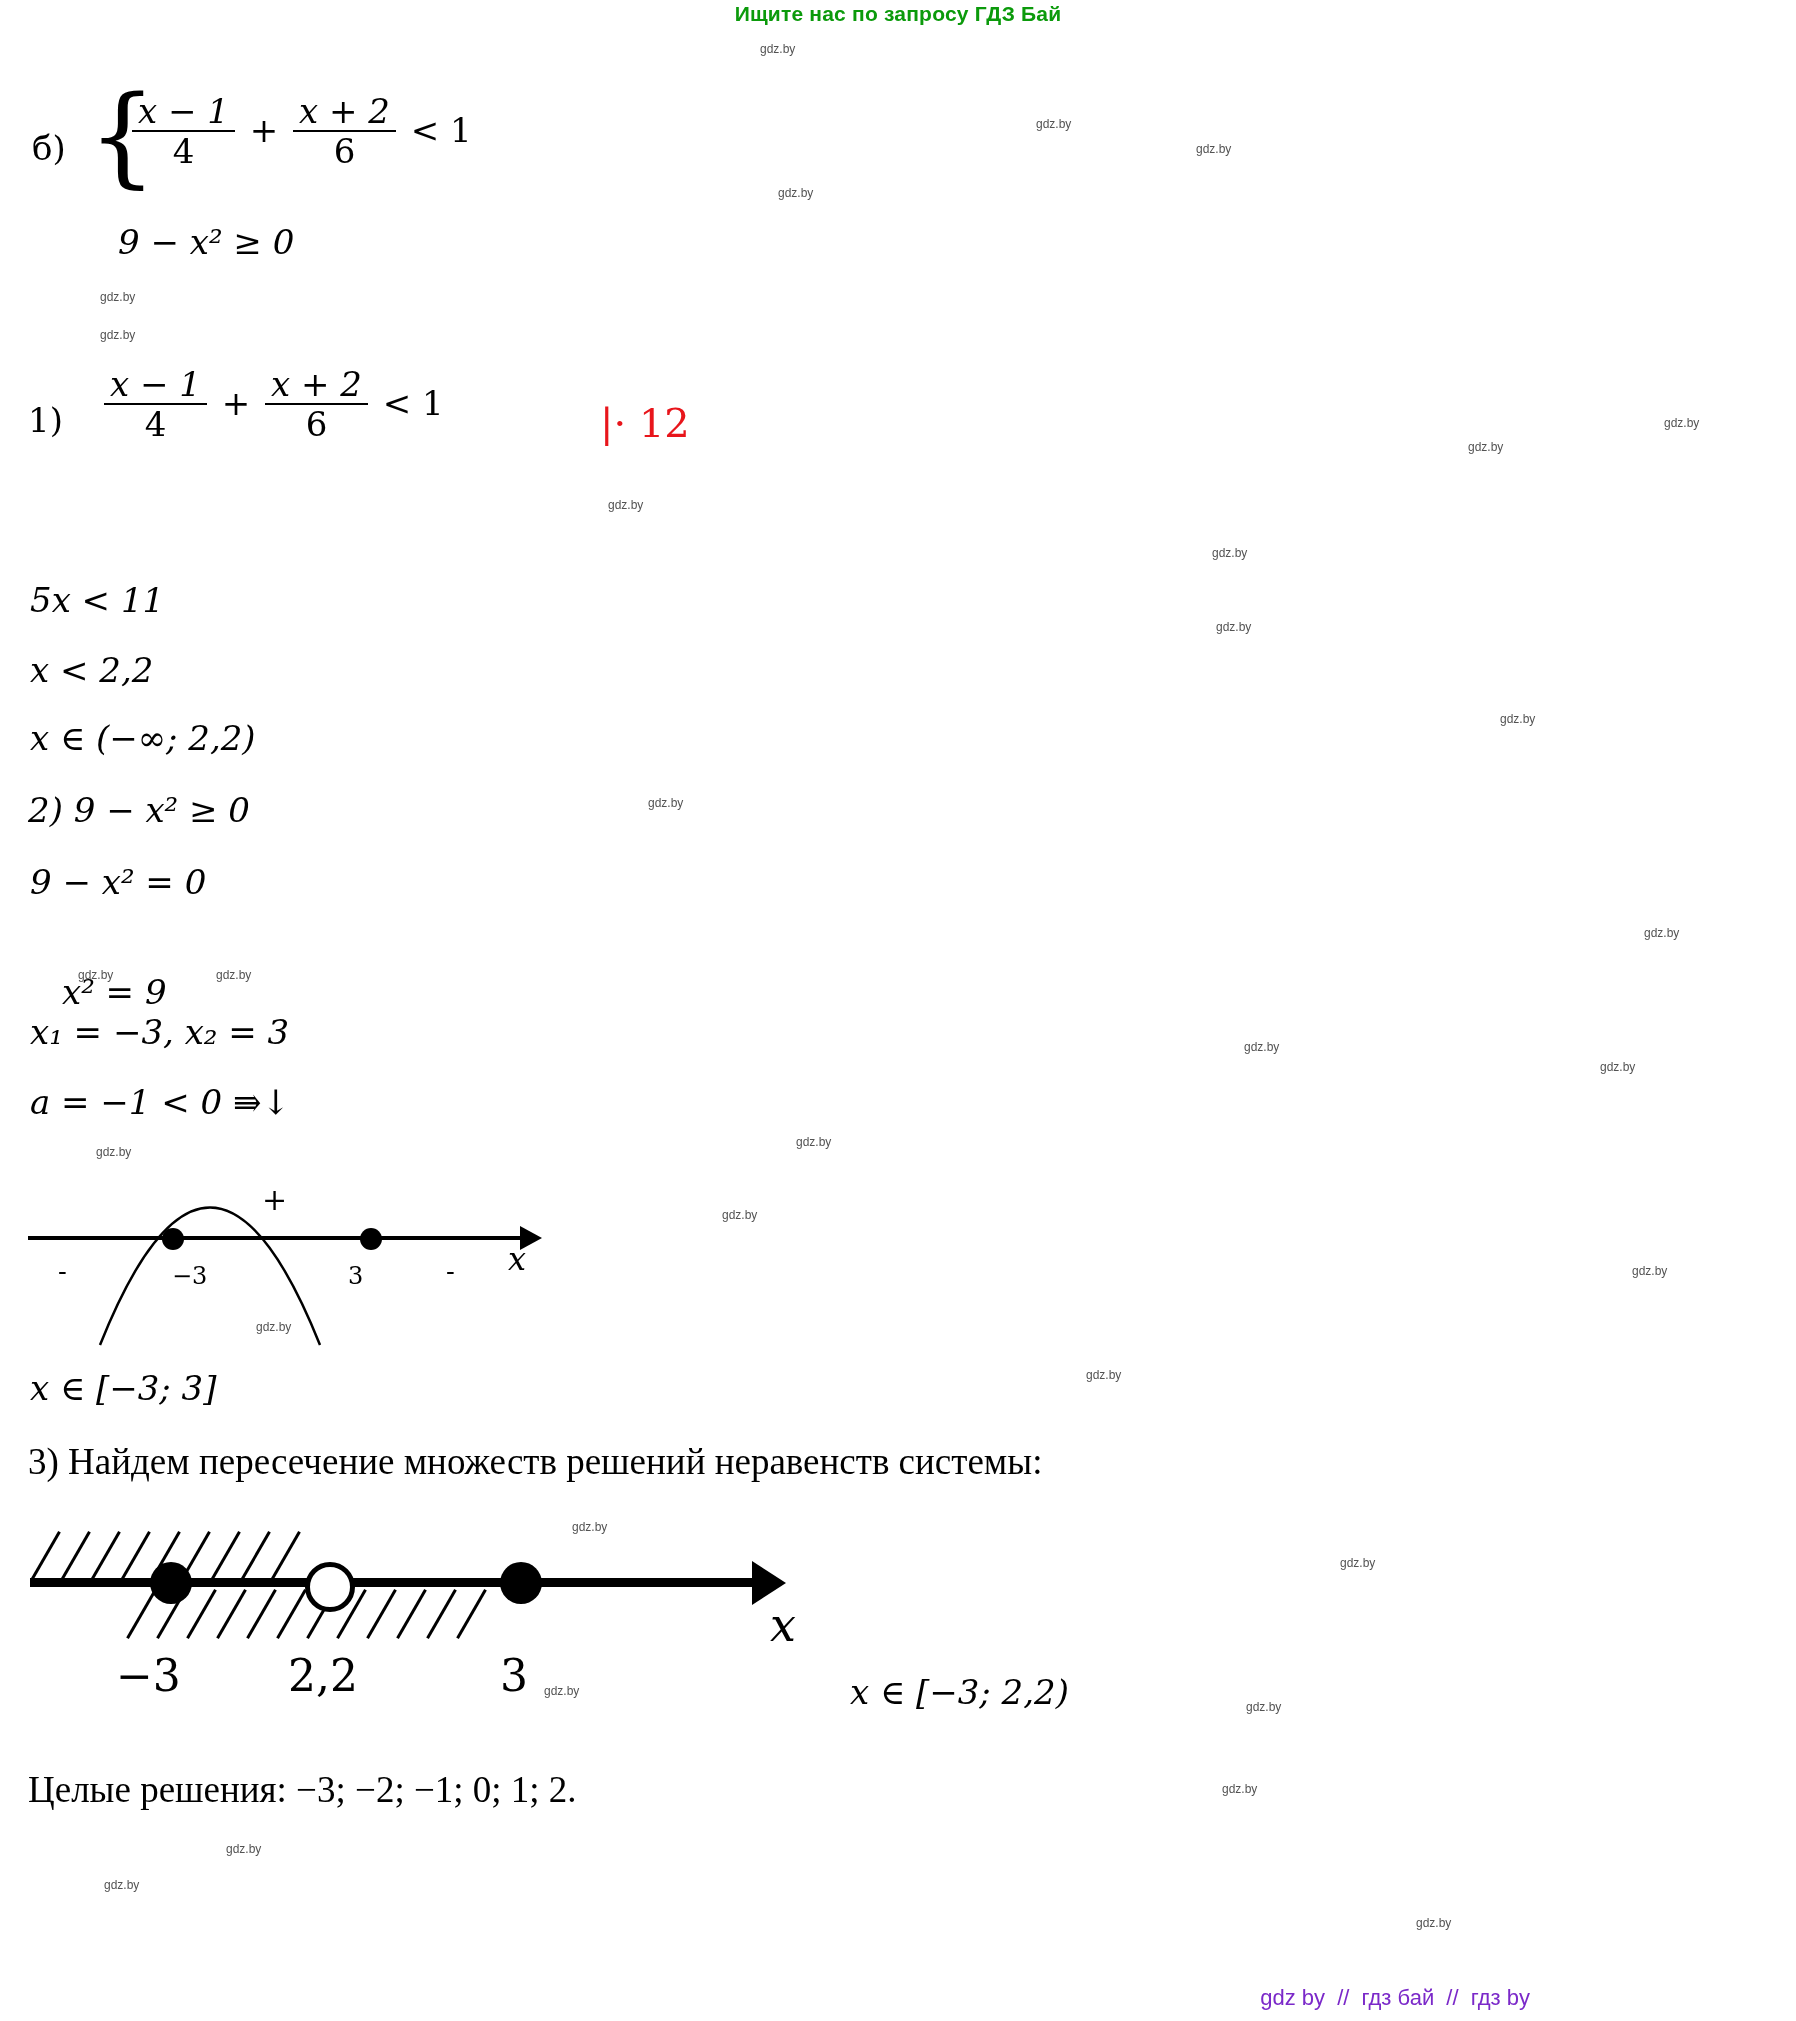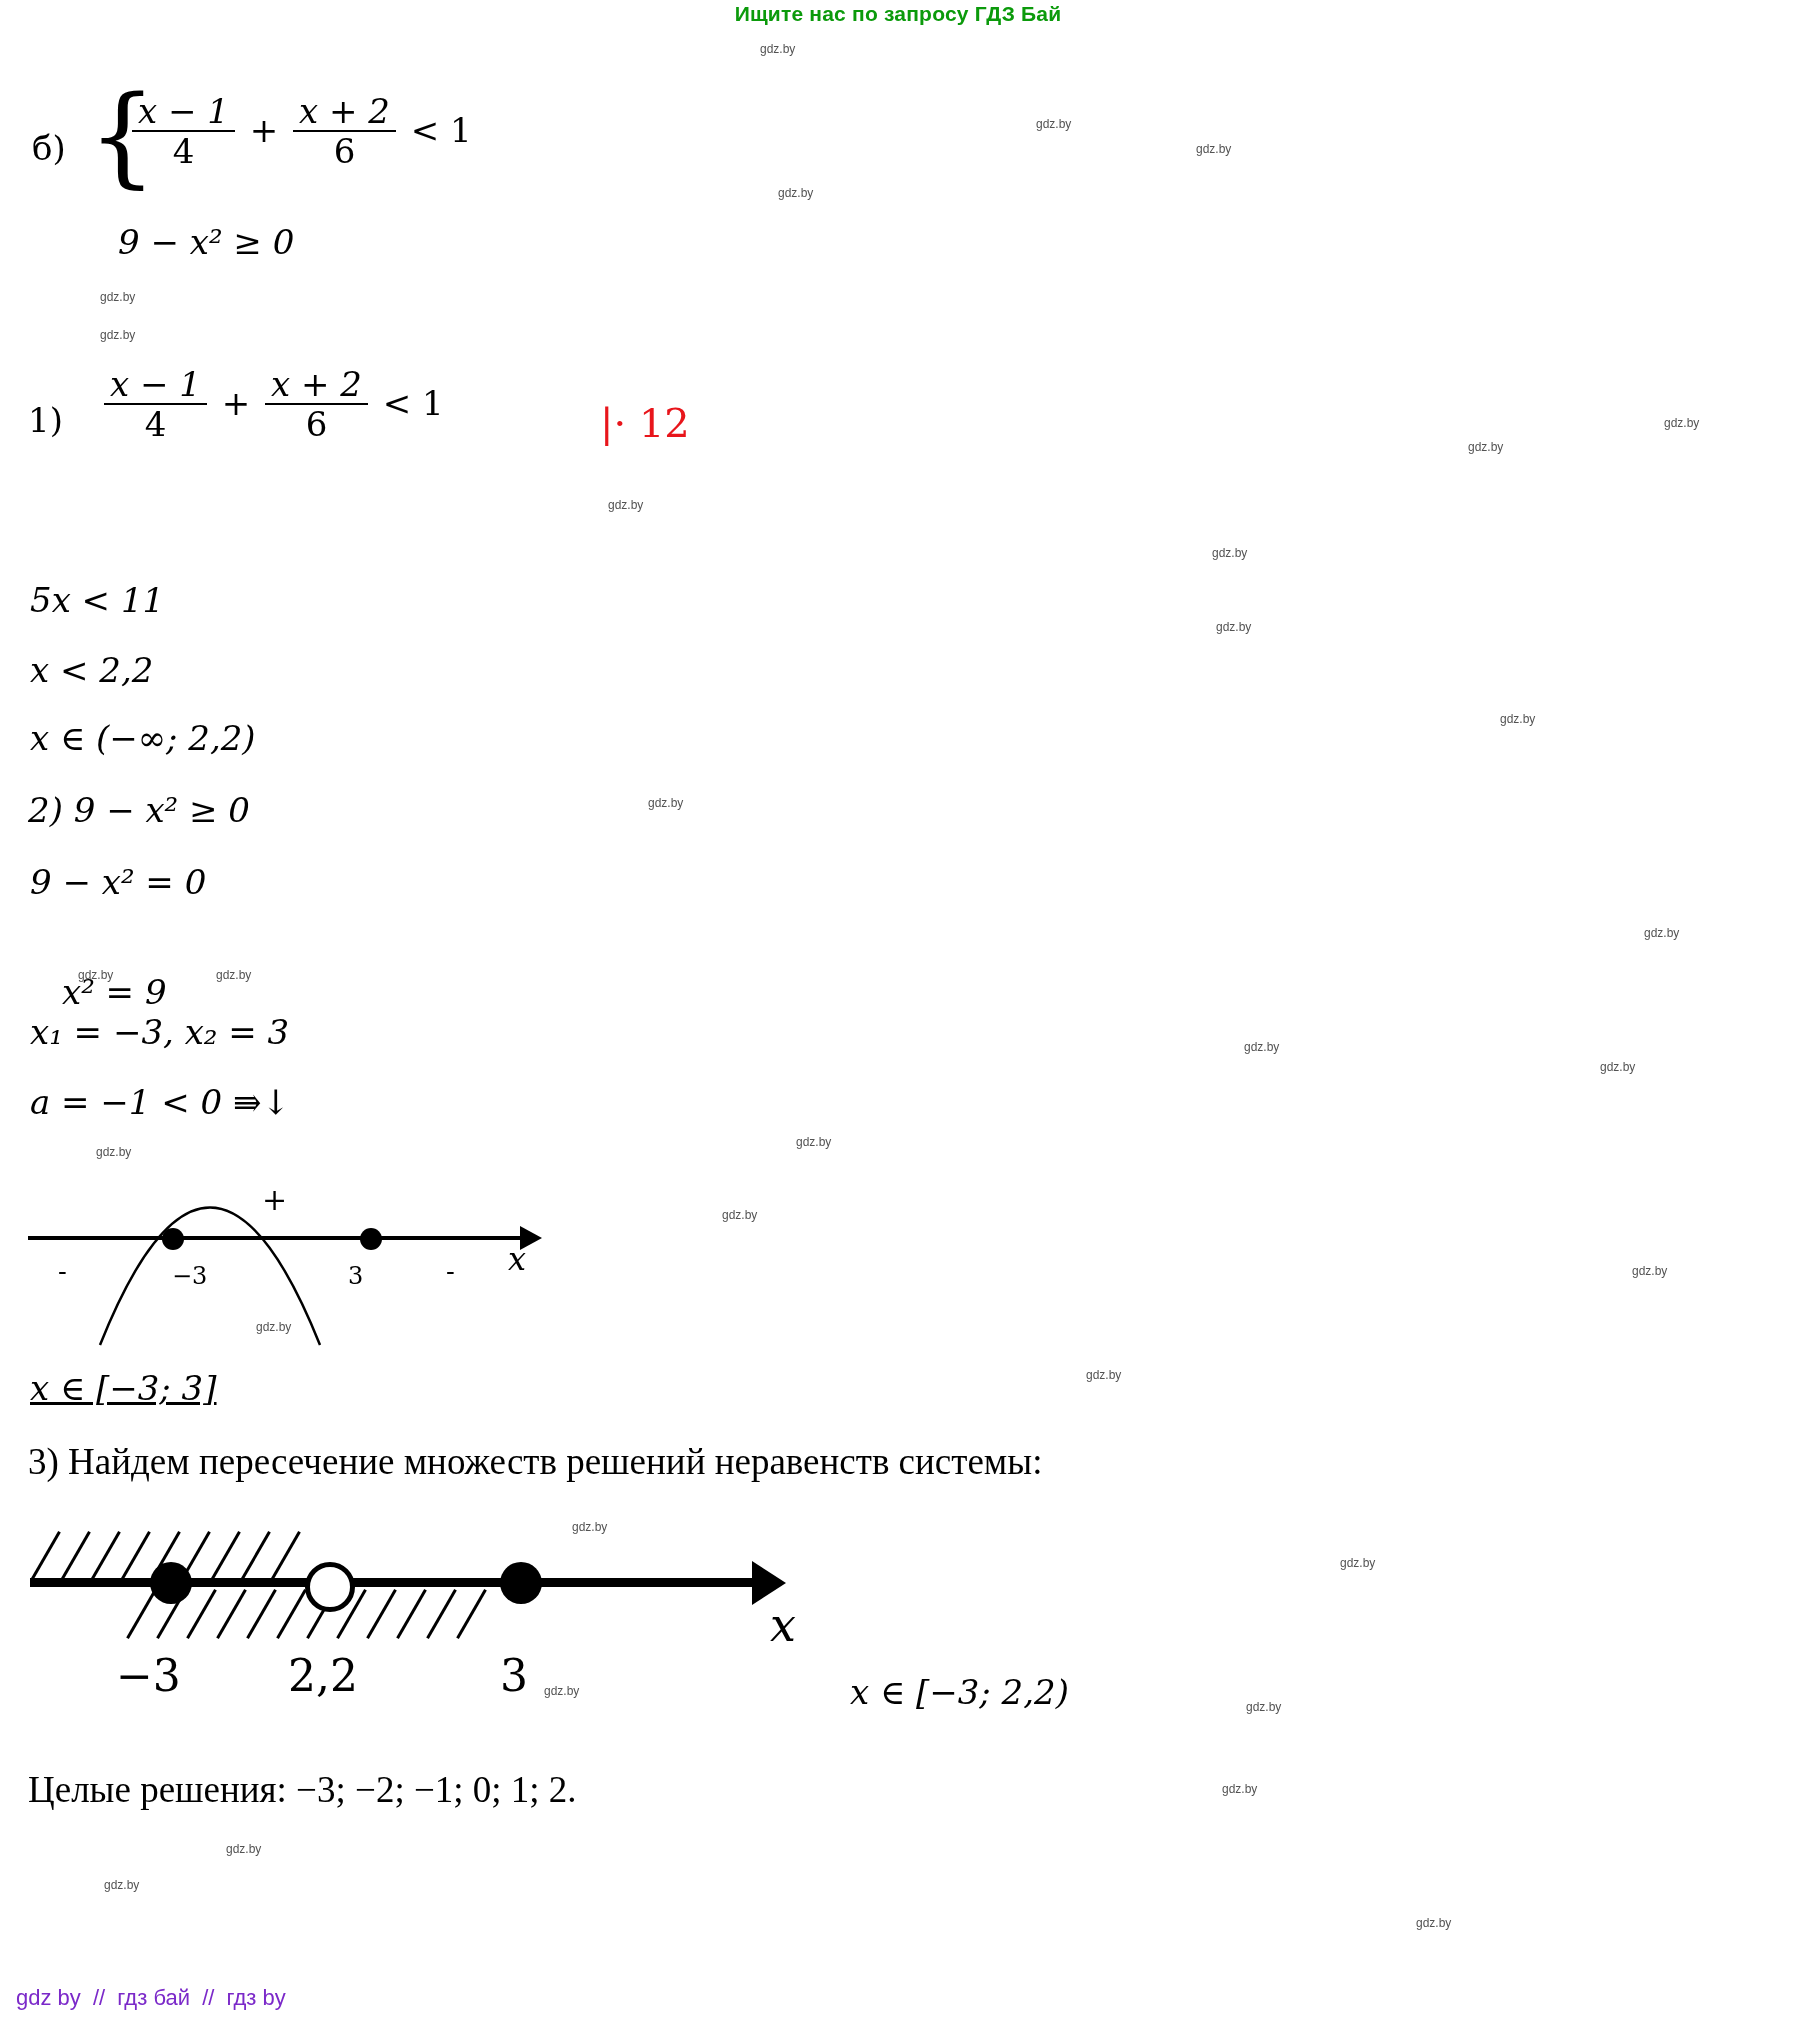--- a/index.html
+++ b/index.html
@@ -34,25 +34,24 @@
     font-size: 21px;
     font-weight: bold;
     letter-spacing: 0.2px;
   }
   
   .footer {
     position: absolute;
     bottom: 10px;
     left: 0;
     width: 1530px;
-    text-align: left;
+    text-align: right;
     color: #7b29c9;
     font-family: "Liberation Sans", sans-serif;
     font-size: 22px;
-    margin-left: 16px;
   }
   .footer .sep { color: #7b29c9; padding: 0 6px; }
 
   
   .wm {
     position: absolute;
     color: #4a4a4a;
     font-family: "Liberation Sans", sans-serif;
     font-size: 12px;
     white-space: nowrap;
@@ -281,21 +280,21 @@
     <div class="small-lbl" style="left:172px; top:1262px;">−3</div>
     <div class="small-lbl" style="left:348px; top:1262px;">3</div>
 
     <div class="sign" style="left:58px; top:1256px;">-</div>
     <div class="sign" style="left:262px; top:1182px; font-size:30px;">+</div>
     <div class="sign" style="left:446px; top:1256px;">-</div>
 
     <div class="axislabel" style="left:508px; top:1240px; font-size:32px;">x</div>
   </div>
 
-  <div class="math it" style="left:30px; top:1368px;text-decoration:underline;">x ∈ [−3; 3]</div>
+  <div class="math it" style="left:30px; top:1368px;">x ∈ [−3; 3]</div>
 
   <div class="prose" style="left:28px; top:1440px;">3) Найдем пересечение множеств решений неравенств системы:</div>
 
   <div>
     <div class="axis2"></div>
     <div class="arrowhead2"></div>
 
     <div class="hatch" style="left:44px; top:1528px;"></div>
     <div class="hatch" style="left:74px; top:1528px;"></div>
     <div class="hatch" style="left:104px; top:1528px;"></div>

